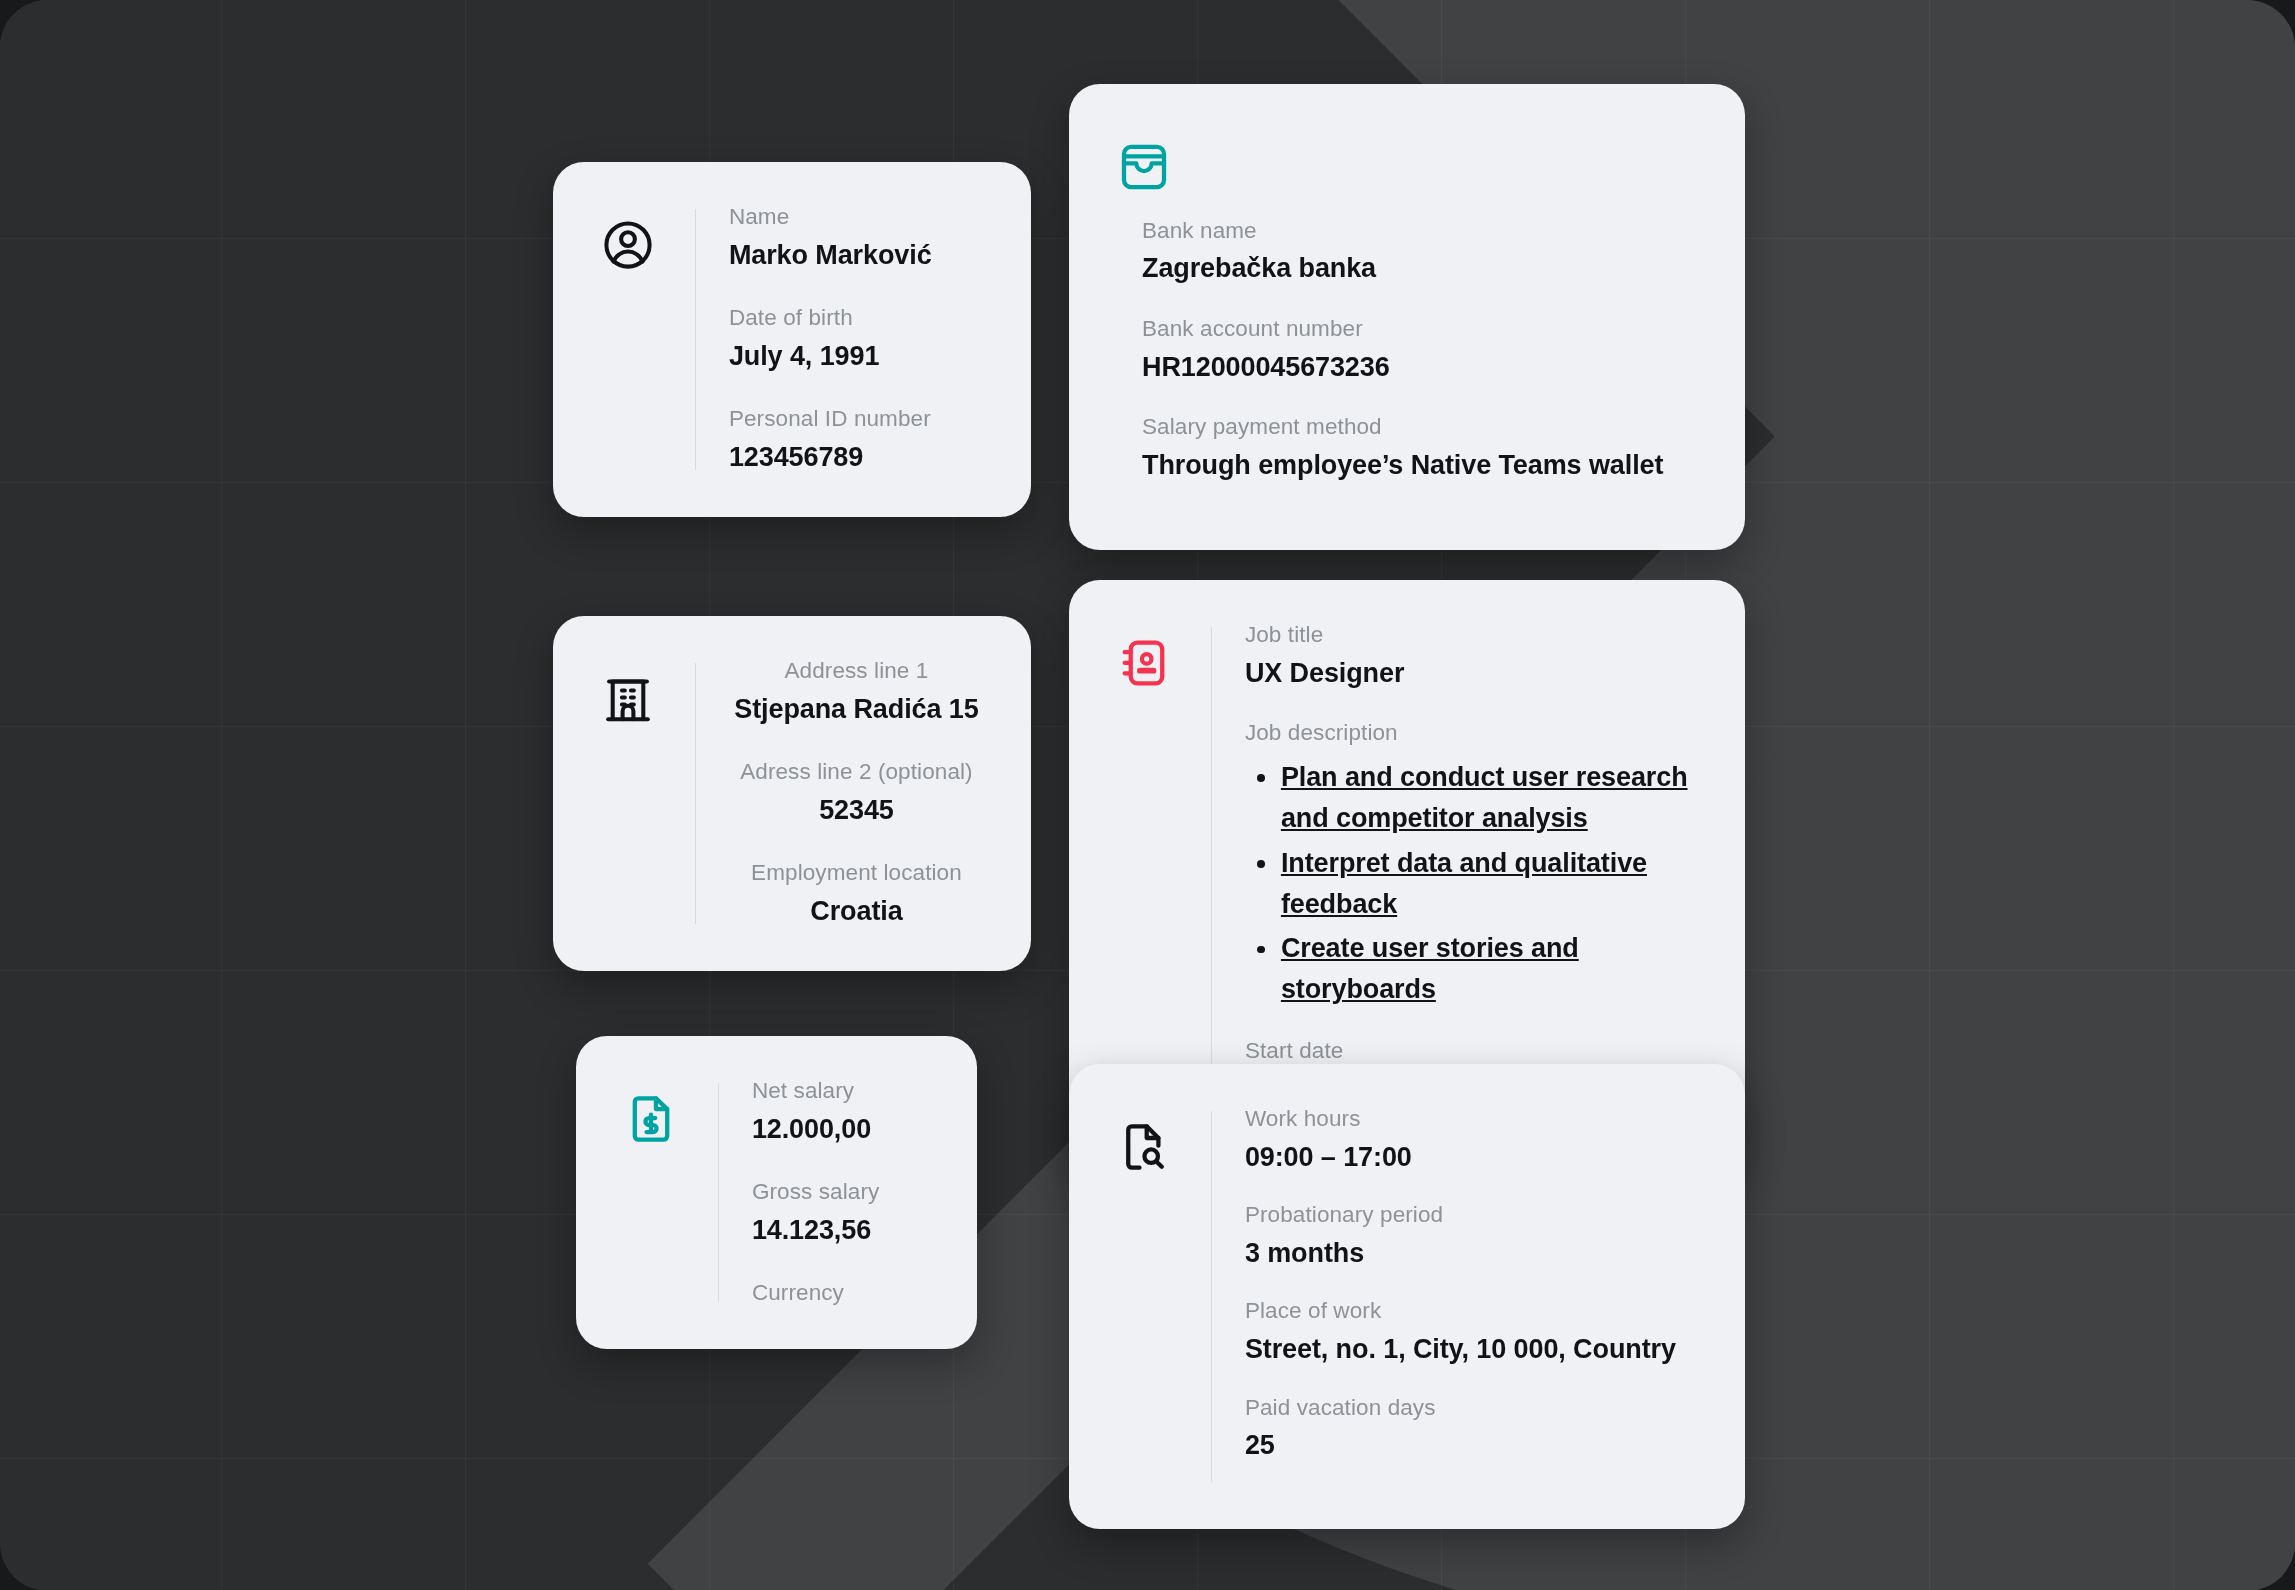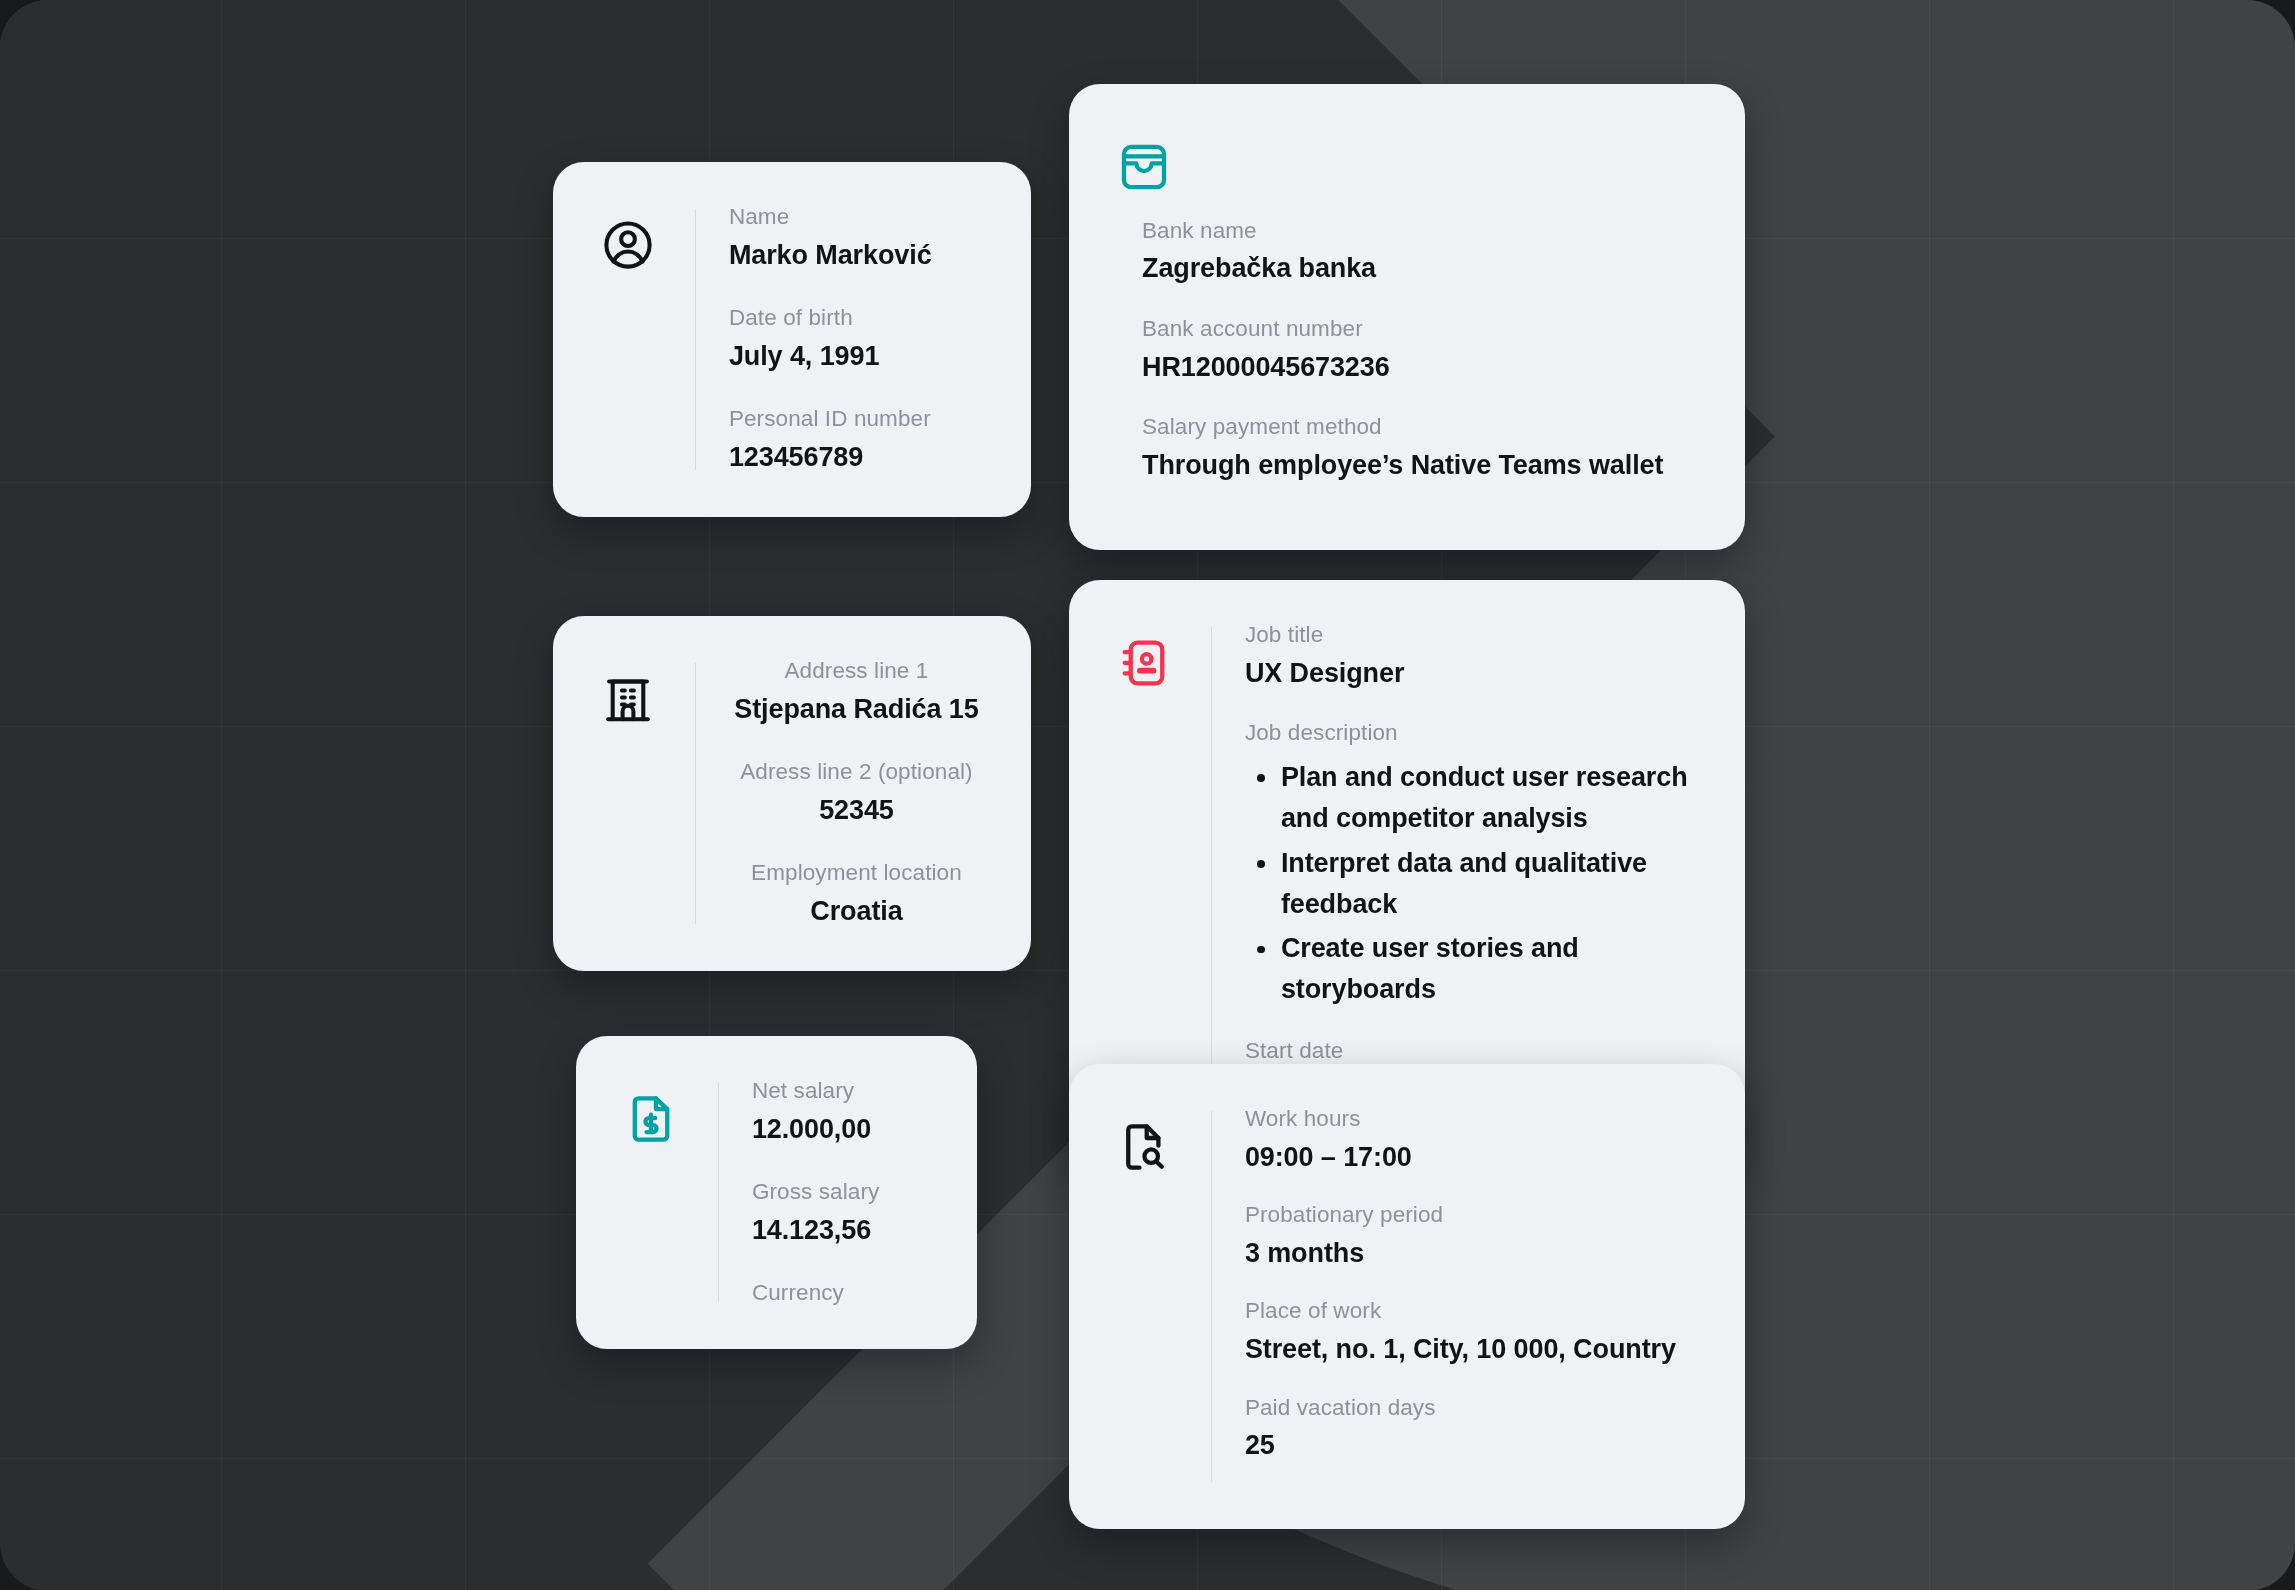--- a/index.html
+++ b/index.html
@@ -141,20 +141,21 @@
   }
   ul.bullets li {
     position: relative;
     padding-left: 36px;
     font-size: 27px;
     line-height: 1.52;
     color: #111315;
     font-weight: 700;
     letter-spacing: -0.1px;
     margin-bottom: 3.5px;
+    text-decoration: underline;
   }
   ul.bullets li::before {
     content: "";
     position: absolute;
     left: 12px;
     top: 17.3px;
     width: 7.8px;
     height: 7.8px;
     border-radius: 50%;
     background: #111315;

